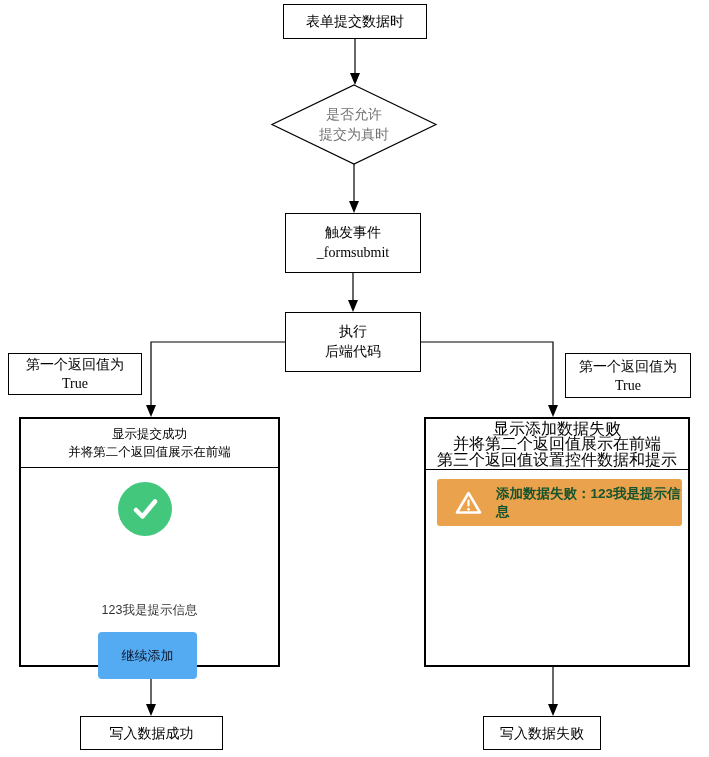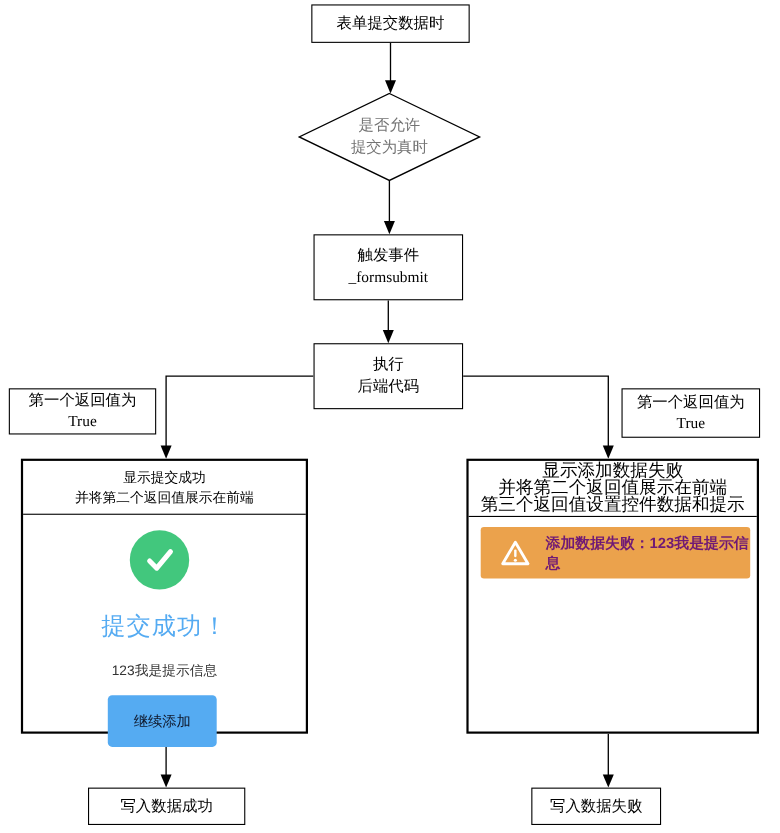--- a/index.html
+++ b/index.html
@@ -28,21 +28,21 @@
   .success-msg{position:absolute;left:0;top:134px;width:100%;text-align:center;
         color:var(--text-dark,#333);font-size:12.5px;line-height:16px;}
   .continue-btn{position:absolute;left:77px;top:164px;width:99px;height:47px;border:none;
         background:var(--brand-blue,#55abf2);color:#0f172a;font-size:13px;border-radius:4px;
         font-family:"Liberation Sans","DejaVu Sans",sans-serif;cursor:pointer;
         display:flex;align-items:center;justify-content:center;}
   
   .alert-banner{position:absolute;left:11px;top:9px;width:245px;height:47px;border-radius:3px;
         background:var(--alert-orange,#eba24c);display:flex;align-items:center;color:#fff;}
   .alert-banner .warn-icon{margin-left:18px;flex:0 0 auto;display:flex;}
-  .alert-banner .alert-text{margin-left:14px;font-size:13.5px;font-weight:bold;color:#701a75;
+  .alert-banner .alert-text{margin-left:14px;font-size:13.5px;font-weight:bold;color:#14532d;
         font-family:"Liberation Sans","DejaVu Sans",sans-serif;}
 </style>
 </head>
 <body>
 
 <div id="canvas">
 
   <svg id="connectors" width="709" height="757" viewBox="0 0 709 757">
     <g stroke="#000" stroke-width="1.2" fill="none">
       <path d="M355 39 V76"></path>
@@ -98,21 +98,20 @@
     <div class="big-header two">
       <span class="ln">显示提交成功</span>
       <span class="ln">并将第二个返回值展示在前端</span>
     </div>
     <div class="big-content preview" style="height:196px;">
       <div class="check-badge">
         <svg width="34" height="34" viewBox="0 0 34 34">
           <path d="M8 18 L14.5 24.5 L27 9.5" fill="none" stroke="#fff" stroke-width="4.5" stroke-linecap="round" stroke-linejoin="round"></path>
         </svg>
       </div>
-      <div class="success-title">提交成功！</div>
       <div class="success-msg">123我是提示信息</div>
       <button class="continue-btn">继续添加</button>
     </div>
   </div>
 
   <div class="bignode" style="left:424px;top:417px;width:266px;height:250px;">
     <div class="big-header three">
       <span class="ln">显示添加数据失败</span>
       <span class="ln">并将第二个返回值展示在前端</span>
       <span class="ln">第三个返回值设置控件数据和提示</span>

